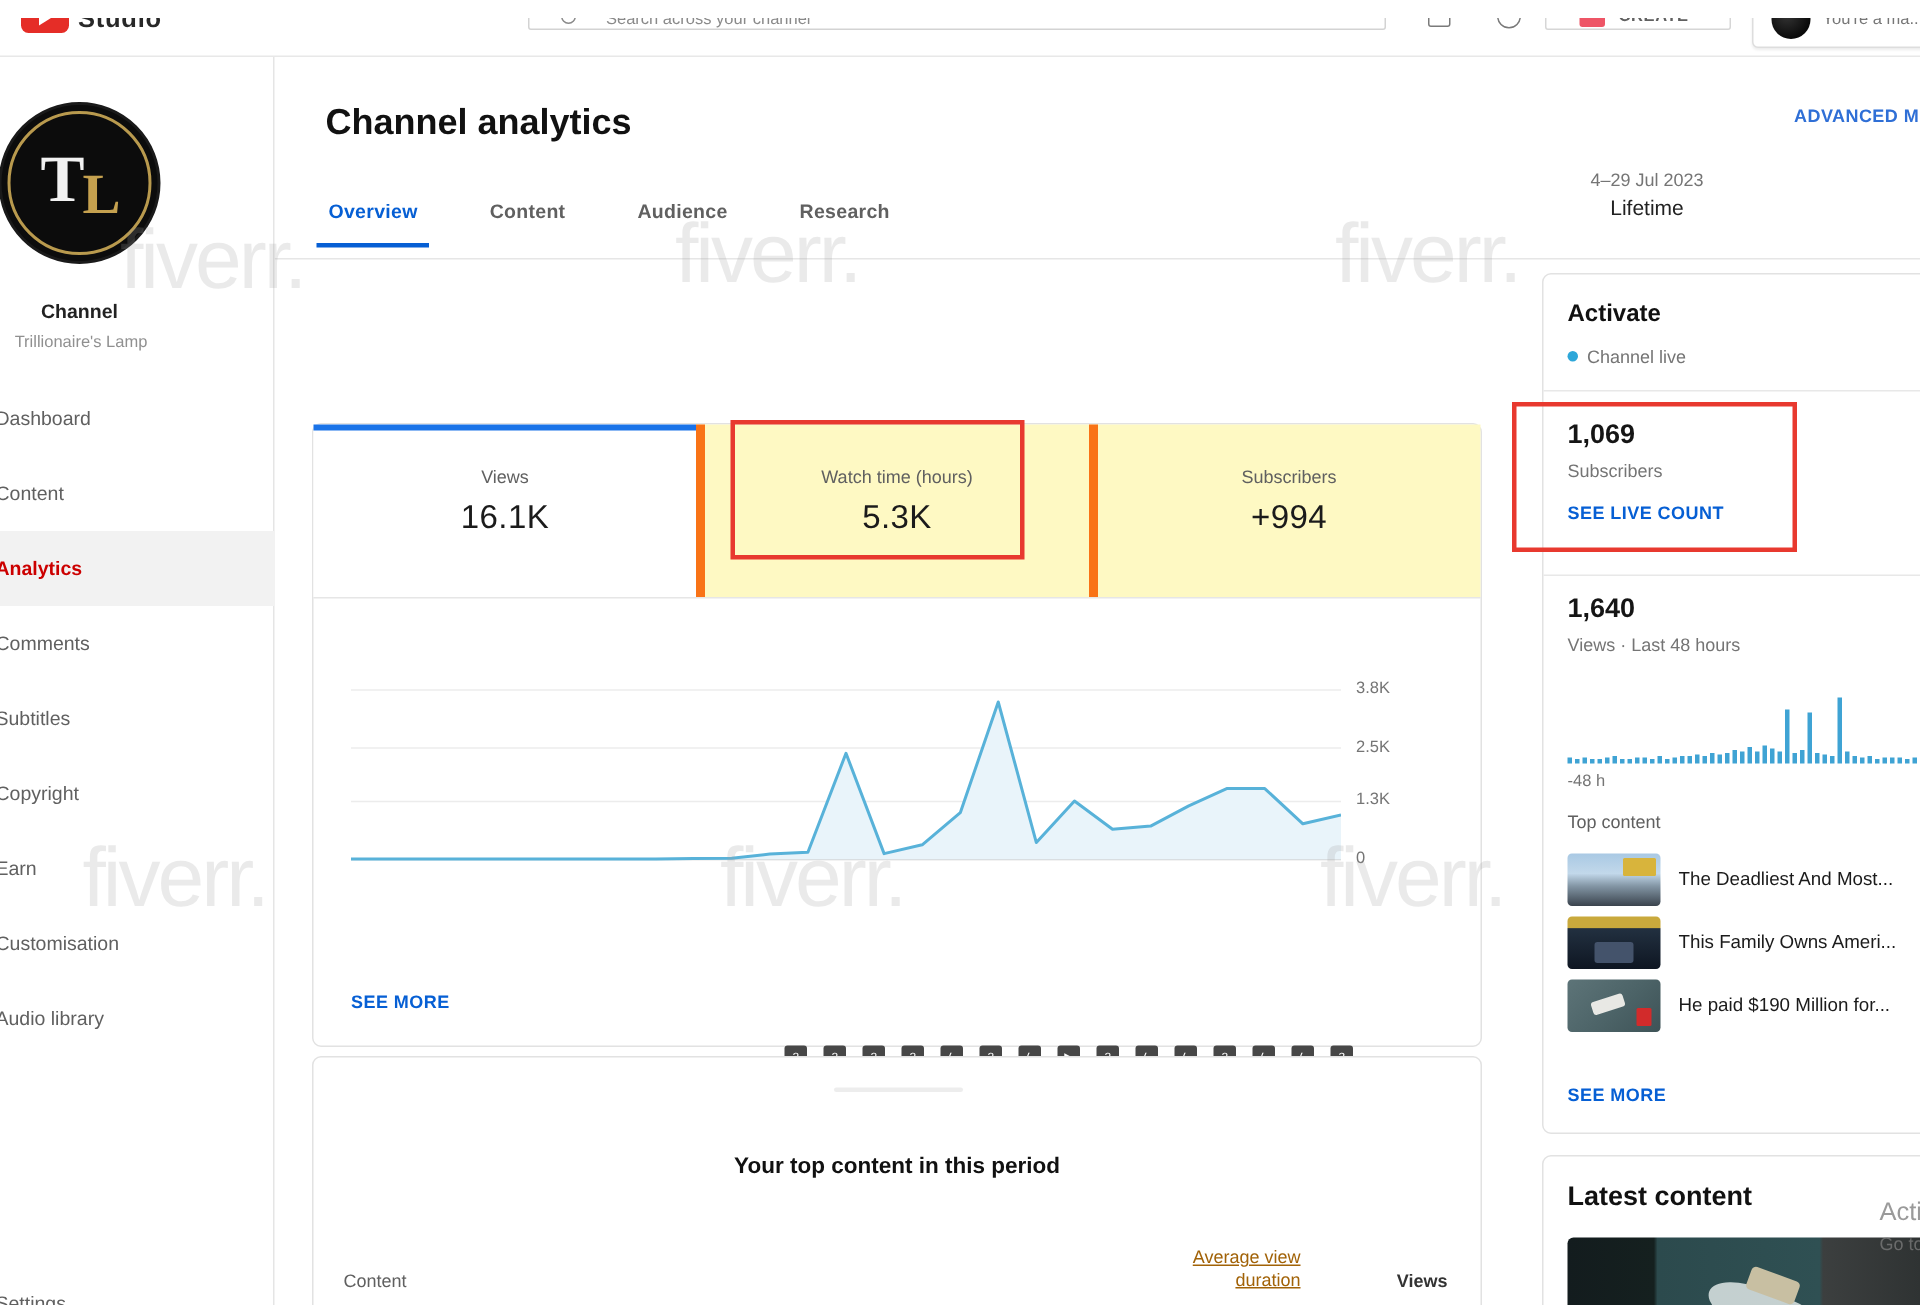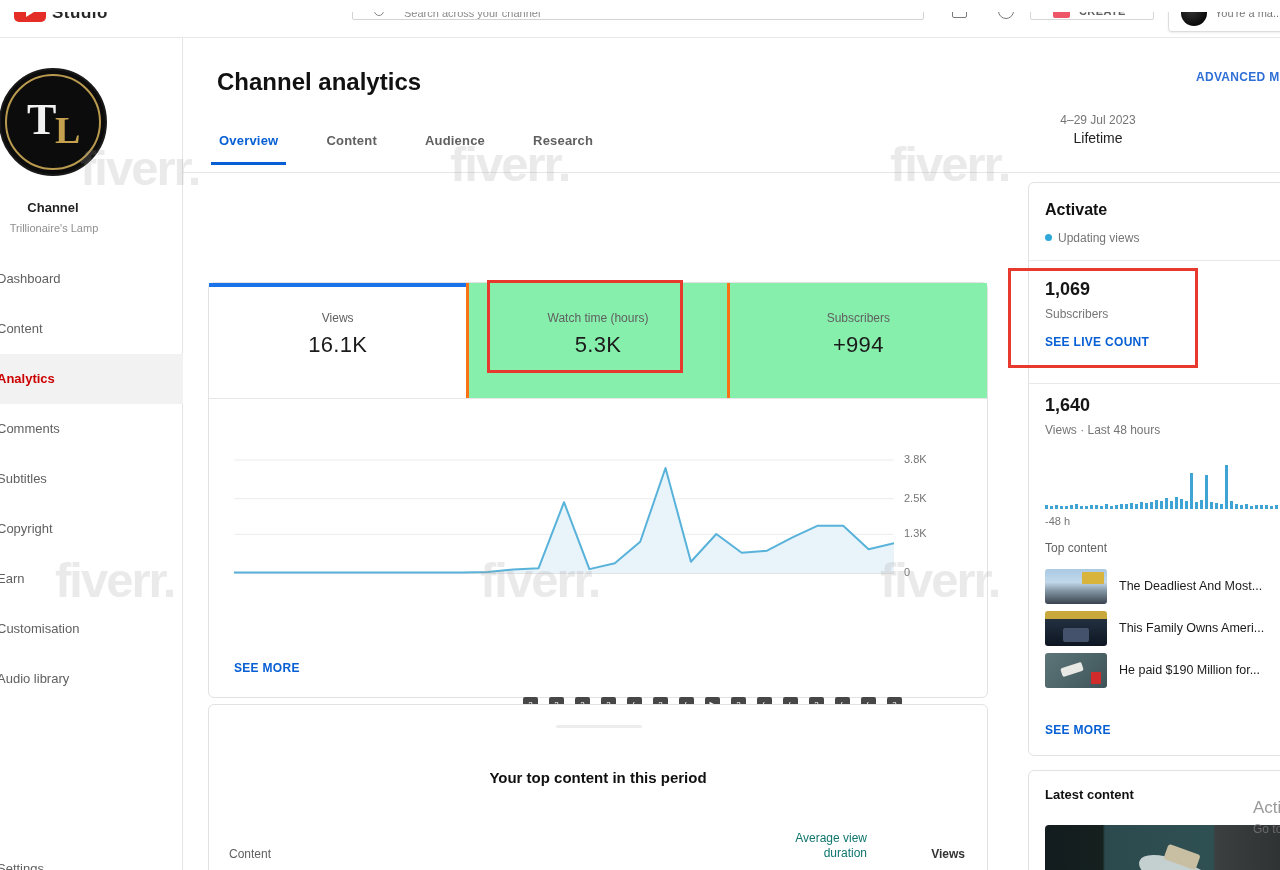--- a/index.html
+++ b/index.html
@@ -58,41 +58,41 @@
   .daterange { position:absolute; left:845px; top:75px; width:140px; text-align:center; cursor:pointer; }
   .daterange .dr { font-size:12px; color:#757575; }
   .daterange .dm { font-size:14px; color:#222; margin-top:3px; }
 
   
   .headline { position:absolute; left:208px; top:196px; width:780px; text-align:center;
               font-size:23px; font-weight:bold; color:#141414; z-index:2; }
   .card { position:absolute; background:#fff; border:1px solid #e2e2e2; border-radius:6px; z-index:2; }
   .card1 { left:208px; top:270px; width:780px; height:416px; }
   .stat-row { position:absolute; left:0; top:0; width:778px; height:116px; display:flex; border-bottom:1px solid #e6e6e6; }
-  .stat { flex:1; position:relative; background:#86efac; border-left:3px solid #f97316; text-align:center; cursor:pointer; }
+  .stat { flex:1; position:relative; background:#fef9c3; border-left:6px solid #f97316; text-align:center; cursor:pointer; }
   .stat:first-child { border-left:none; }
   .stat.active { background:#fff; }
   .stat.active:before { content:""; position:absolute; left:0; top:0; right:0; height:4px; background:#1a73e8; }
   .stat .s-label { margin-top:28px; font-size:12px; color:#606060; }
   .stat .s-value { margin-top:7px; font-size:22px; color:#1b1b1b; letter-spacing:.3px; }
   .chart-wrap { position:absolute; left:0; top:116px; width:778px; height:298px; }
   .main-chart-svg { position:absolute; left:25px; top:24px; }
   .ylabel { position:absolute; font-size:11px; color:#757575; }
   .xaxis-line { position:absolute; left:25px; top:321px; width:660px; height:1px; background:#dcdcdc; }
   .xlabel { position:absolute; top:330px; font-size:11px; color:#757575; white-space:nowrap; }
   .pmarker { position:absolute; top:298px; width:15px; height:15px; background:#474747; border-radius:2px;
              color:#fff; font-size:8px; line-height:15px; text-align:center; cursor:pointer; }
   .seemore { font-size:12px; font-weight:bold; color:#065fd4; letter-spacing:.3px; cursor:pointer; }
   .card1 .seemore { position:absolute; left:25px; top:378px; }
 
   .card2 { left:208px; top:692px; width:780px; height:200px; }
   .mini-divider { position:absolute; left:347px; top:20px; width:86px; height:3px; background:#ededed; border-radius:2px; }
   .tc-title { position:absolute; left:0; top:64px; width:778px; text-align:center; font-size:15px; font-weight:bold; color:#111; }
   .tc-col-content { position:absolute; left:20px; top:142px; font-size:12px; color:#606060; }
-  .tc-col-avd { position:absolute; left:548px; top:126px; width:110px; text-align:right; font-size:12px; color:#0f766e; line-height:15px; }
+  .tc-col-avd { position:absolute; left:548px; top:126px; width:110px; text-align:right; font-size:12px; color:#a16207; line-height:15px;text-decoration:underline; }
   .tc-col-views { position:absolute; right:22px; top:142px; font-size:12px; font-weight:bold; color:#333; }
   .tc-line { position:absolute; left:0; top:173px; width:778px; height:1px; background:#e4e4e4; }
 
   
   .rt-card { left:1028px; top:170px; width:270px; height:574px; }
   .rt-title { position:absolute; left:16px; top:18px; font-size:16px; font-weight:bold; color:#111; }
   .rt-live { position:absolute; left:16px; top:48px; font-size:12px; color:#757575; }
   .live-dot { display:inline-block; width:7px; height:7px; border-radius:50%; background:#2ea7d9; margin-right:6px; vertical-align:1px; }
   .rt-div1 { position:absolute; left:0; top:77px; width:100%; height:1px; background:#e8e8e8; }
   .rt-subs-v { position:absolute; left:16px; top:96px; font-size:18px; font-weight:bold; color:#151515; }
@@ -112,31 +112,31 @@
   .rthumb.t1:after { content:""; position:absolute; right:3px; top:3px; width:22px; height:12px; background:#d8b43c; border-radius:1px; }
   .rthumb.t2 { background:linear-gradient(180deg,#c9a93c 0%,#c9a93c 22%,#223040 23%,#0e1622 100%); }
   .rthumb.t2:after { content:""; position:absolute; left:18px; bottom:4px; width:26px; height:14px; background:#44536b; border-radius:2px; }
   .rthumb.t3 { background:linear-gradient(135deg,#5d7478 0%,#4c6367 55%,#3e5357 100%); }
   .rthumb.t3:before { content:""; position:absolute; left:16px; top:12px; width:22px; height:9px; background:#e8e8e4; border-radius:2px; transform:rotate(-18deg); }
   .rthumb.t3:after { content:""; position:absolute; right:6px; bottom:4px; width:10px; height:12px; background:#d22b2b; border-radius:1px; }
   .rt-vtitle { font-size:12.5px; color:#1b1b1b; white-space:nowrap; overflow:hidden; }
   .rt-card .seemore { position:absolute; left:16px; top:540px; }
 
   .latest-card { left:1028px; top:758px; width:270px; height:150px; }
-  .latest-title { position:absolute; left:16px; top:16px; font-size:13px; font-weight:bold; color:#111; }
+  .latest-title { position:absolute; left:16px; top:16px; font-size:18px; font-weight:bold; color:#111; }
   .latest-thumb { position:absolute; left:16px; top:54px; width:240px; height:96px; border-radius:4px; overflow:hidden;
                   background:linear-gradient(90deg,#131c1e 0%,#15201f 24%,#2c4a4d 25%,#2f5053 70%,#3c3f3f 71%,#2e3232 100%); cursor:pointer; }
   .latest-thumb .wake { position:absolute; left:92px; top:34px; width:70px; height:30px; background:#dfe8e6; border-radius:50% 20% 40% 50%; transform:rotate(22deg); opacity:.85; }
   .latest-thumb .hull { position:absolute; left:120px; top:24px; width:34px; height:16px; background:#c8bfa2; border-radius:3px; transform:rotate(20deg); }
 
   
   .redbox { position:absolute; border:3px solid #e8392f; z-index:12; }
   .rb1 { left:487px; top:268px; width:196px; height:93px; }
   .rb2 { left:1008px; top:256px; width:190px; height:100px; }
-  .wm { position:absolute; font-size:49px; font-weight:bold; color:rgba(160,160,160,.22); letter-spacing:-2px; z-index:11; pointer-events:none; }
+  .wm { position:absolute; font-size:56px; font-weight:normal; color:rgba(160,160,160,.22); letter-spacing:-2px; z-index:11; pointer-events:none; }
   .oswm { position:absolute; left:1253px; z-index:13; color:rgba(120,120,120,.75); pointer-events:none; white-space:nowrap; }
   .oswm .l1 { font-size:17px; }
   .oswm .l2 { font-size:12px; margin-top:4px; color:rgba(130,130,130,.7); }
 </style>
 </head>
 <body>
 
 <div class="page">
 
   <div class="topbar">
@@ -253,21 +253,21 @@
     <div class="mini-divider"></div>
     <div class="tc-title">Your top content in this period</div>
     <div class="tc-col-content">Content</div>
     <div class="tc-col-avd">Average view duration</div>
     <div class="tc-col-views">Views</div>
     <div class="tc-line"></div>
   </div>
 
   <div class="card rt-card">
     <div class="rt-title">Activate</div>
-    <div class="rt-live"><span class="live-dot"></span><span>Updating views</span></div>
+    <div class="rt-live"><span class="live-dot"></span><span>Channel live</span></div>
     <div class="rt-div1"></div>
     <div class="rt-subs-v">1,069</div>
     <div class="rt-subs-l">Subscribers</div>
     <div class="rt-live-count">SEE LIVE COUNT</div>
     <div class="rt-div2"></div>
     <div class="rt-views-v">1,640</div>
     <div class="rt-views-l">Views · Last 48 hours</div>
     <div class="rt-bars" id="rt-bars">
         <div class="bar" style="height: 4px;"></div>
         <div class="bar" style="height: 3px;"></div>

